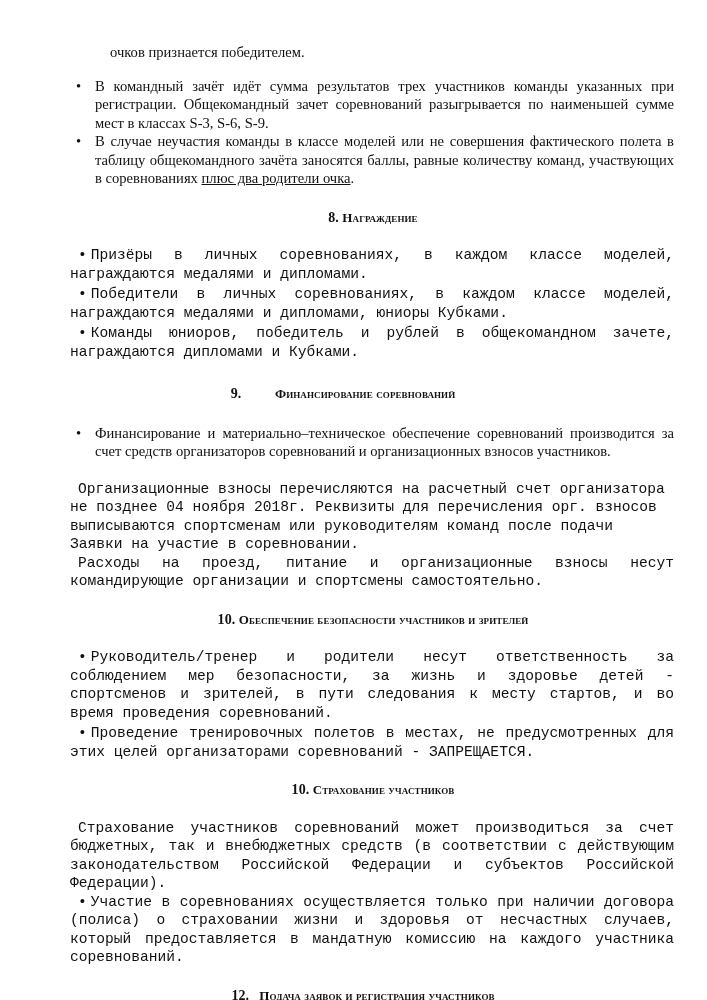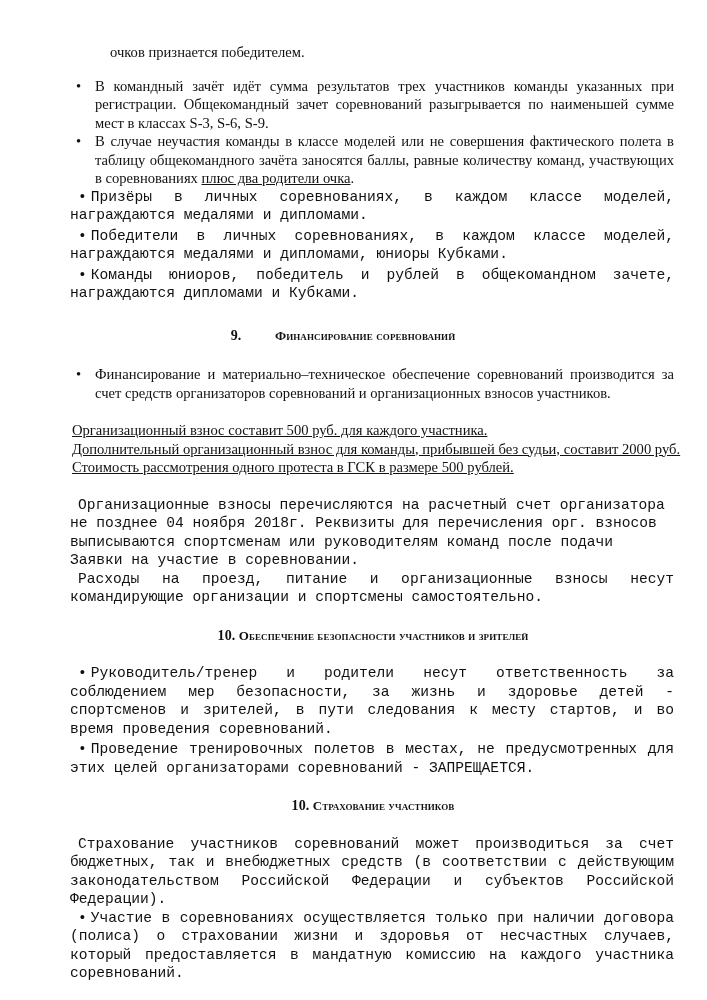--- a/index.html
+++ b/index.html
@@ -25,31 +25,27 @@
 </style>
 </head>
 <body>
 
 <div class="page">
 
   <p class="bl" style="margin:15px;"><span>очков признается победителем.</span></p>
   <p class="bl just"><span class="dot">•</span><span>В командный зачёт идёт сумма результатов трех участников команды указанных при регистрации. Общекомандный зачет соревнований разыгрывается по наименьшей сумме мест в классах S-3, S-6, S-9.</span></p>
   <p class="bl just"><span class="dot">•</span><span>В случае неучастия команды в классе моделей или не совершения фактического полета в таблицу общекомандного зачёта заносятся баллы, равные количеству команд, участвующих в соревнованиях </span><span class="u">плюс два родители очка</span><span>.</span></p>
 
+  <p class="heading" style="margin-top:21px; margin-bottom:19px;"><span class="num">8.</span> <span>Награждение</span></p>
   <p class="para just" style="margin-left:-2px;"><span class="dot">•</span><span>Призёры в личных соревнованиях, в каждом классе моделей, награждаются  медалями и дипломами.</span></p>
   <p class="para just" style="margin-left:-2px; margin-top:2px;"><span class="dot">•</span><span>Победители в личных соревнованиях, в каждом классе моделей, награждаются медалями и дипломами, юниоры Кубками.</span></p>
   <p class="para just" style="margin-left:-2px; margin-top:2px;"><span class="dot">•</span><span>Команды юниоров, победитель и рублей в общекомандном зачете, награждаются дипломами и Кубками.</span></p>
 
   <p class="heading" style="margin-top:24px; margin-bottom:20px; margin-left:-60px;"><span class="num">9.</span>&nbsp;&nbsp;&nbsp;&nbsp;&nbsp;&nbsp;&nbsp;&nbsp;&nbsp;&nbsp;<span>Финансирование соревнований</span></p>
   <p class="bl just"><span class="dot">•</span><span>Финансирование и материально–техническое обеспечение соревнований производится за счет средств организаторов соревнований и организационных взносов участников.</span></p>
-  <div style="margin-top:19px;">
-    <p class="ul-line">Организационный взнос составит 500 руб. для каждого участника.</p>
-    <p class="ul-line">Дополнительный организационный взнос для команды, прибывшей без судьи, составит 2000 руб.</p>
-    <p class="ul-line">Стоимость рассмотрения одного протеста в ГСК в размере 500 рублей.</p>
-  </div>
   <p class="para" style="margin-top:19px; margin-left:-2px; text-indent:8px;">Организационные взносы перечисляются на расчетный счет организатора не позднее 04 ноября 2018г. Реквизиты для перечисления орг. взносов выписываются спортсменам или руководителям команд после подачи Заявки на участие в соревновании.</p>
   <p class="para just" style="margin-left:-2px; text-indent:8px;">Расходы на проезд, питание и организационные взносы несут командирующие организации и спортсмены самостоятельно.</p>
 
   <p class="heading" style="margin-top:20px; margin-bottom:19px;"><span class="num">10.</span> <span>Обеспечение безопасности участников и зрителей</span></p>
   <p class="para just" style="margin-left:-2px;"><span class="dot">•</span><span>Руководитель/тренер и родители несут ответственность за соблюдением мер безопасности, за жизнь и здоровье детей - спортсменов и зрителей, в пути следования к месту стартов, и во время проведения соревнований.</span></p>
   <p class="para just" style="margin-left:-2px; margin-top:2px;"><span class="dot">•</span><span>Проведение тренировочных полетов в местах, не предусмотренных для этих целей организаторами соревнований - ЗАПРЕЩАЕТСЯ.</span></p>
 
   <p class="heading" style="margin-top:20px; margin-bottom:19px;"><span class="num">10.</span> <span>Страхование участников</span></p>
   <p class="para just" style="margin-left:-2px; text-indent:8px;">Страхование участников соревнований может производиться за счет бюджетных, так и внебюджетных средств (в соответствии с действующим законодательством Российской Федерации и субъектов Российской Федерации).</p>
   <p class="para just" style="margin-left:-2px;"><span class="dot">•</span><span>Участие в соревнованиях осуществляется только при наличии договора (полиса) о страховании жизни и здоровья от несчастных случаев, который предоставляется в мандатную комиссию на каждого участника соревнований.</span></p>

